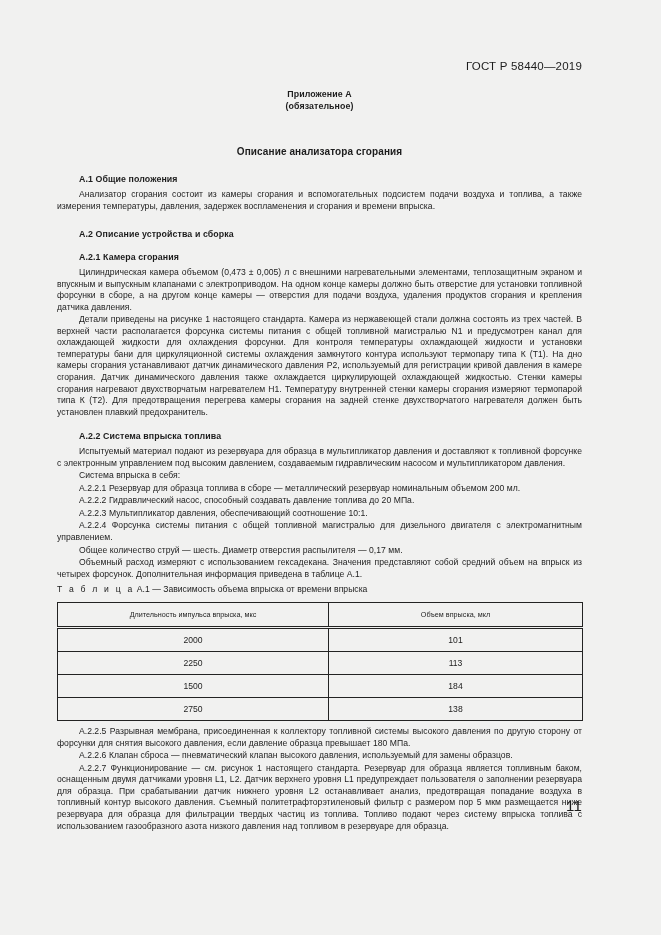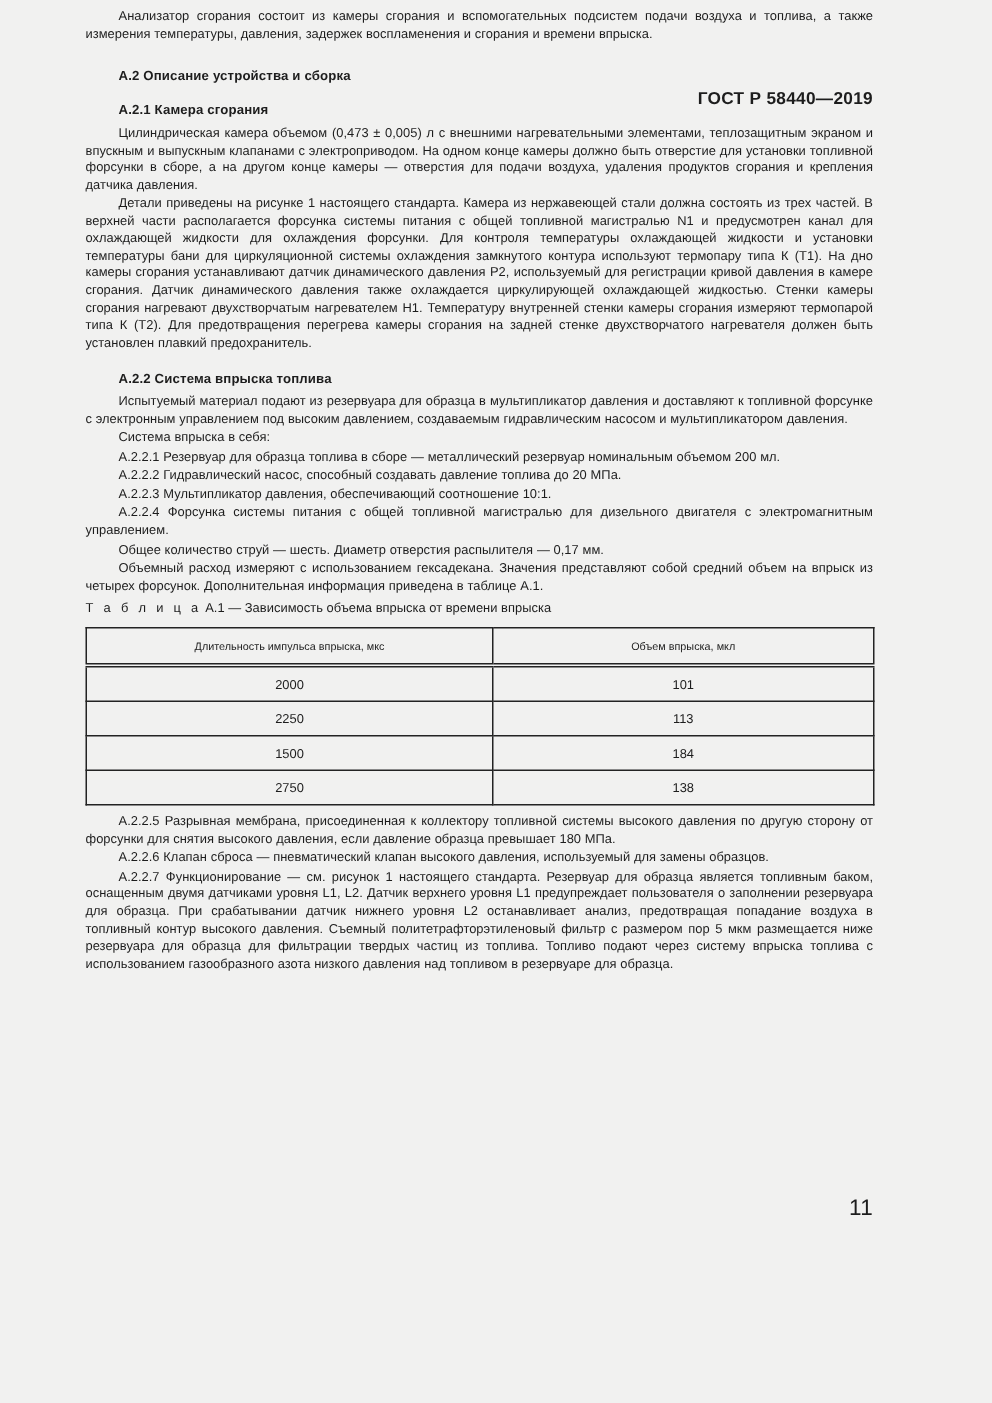--- a/index.html
+++ b/index.html
@@ -26,21 +26,21 @@
     top: 0;
     width: 525px;
   }
 
   
   .run-head {
     position: absolute;
     right: 0;
     top: 60px;
     font-size: 11.5px;
-    font-weight: bold;
+    font-weight: normal;
     letter-spacing: 0.2px;
     white-space: nowrap;
   }
 
   
   .annex-label {
     margin-top: 88px;
     text-align: center;
     font-size: 8.8px;
     font-weight: bold;
@@ -129,22 +129,28 @@
 </style>
 </head>
 <body>
 
 <div class="page">
 
   <div class="content">
 
     <div class="run-head">ГОСТ Р 58440—2019</div>
 
-
-
+    <div class="annex-label">
+      <div>Приложение А</div>
+      <div>(обязательное)</div>
+    </div>
+
+    <div class="annex-title">Описание анализатора сгорания</div>
+
+    <div class="sec-head">А.1  Общие положения</div>
     <p class="body">Анализатор сгорания состоит из камеры сгорания и вспомогательных подсистем подачи воздуха и топлива, а также измерения температуры, давления, задержек воспламенения и сгорания и времени впрыска.</p>
 
     <div class="sec-head">А.2  Описание устройства и сборка</div>
 
     <div class="sec-head tight">А.2.1  Камера сгорания</div>
     <p class="body">Цилиндрическая камера объемом (0,473 ± 0,005) л с внешними нагревательными элементами, теплозащитным экраном и впускным и выпускным клапанами с электроприводом. На одном конце камеры должно быть отверстие для установки топливной форсунки в сборе, а на другом конце камеры — отверстия для подачи воздуха, удаления продуктов сгорания и крепления датчика давления.</p>
     <p class="body nogap">Детали приведены на рисунке 1 настоящего стандарта. Камера из нержавеющей стали должна состоять из трех частей. В верхней части располагается форсунка системы питания с общей топливной магистралью N1 и предусмотрен канал для охлаждающей жидкости для охлаждения форсунки. Для контроля температуры охлаждающей жидкости и установки температуры бани для циркуляционной системы охлаждения замкнутого контура используют термопару типа К (Т1). На дно камеры сгорания устанавливают датчик динамического давления Р2, используемый для регистрации кривой давления в камере сгорания. Датчик динамического давления также охлаждается циркулирующей охлаждающей жидкостью. Стенки камеры сгорания нагревают двухстворчатым нагревателем Н1. Температуру внутренней стенки камеры сгорания измеряют термопарой типа К (Т2). Для предотвращения перегрева камеры сгорания на задней стенке двухстворчатого нагревателя должен быть установлен плавкий предохранитель.</p>
 
     <div class="sec-head tight">А.2.2  Система впрыска топлива</div>
     <p class="body">Испытуемый материал подают из резервуара для образца в мультипликатор давления и доставляют к топливной форсунке с электронным управлением под высоким давлением, создаваемым гидравлическим насосом и мультипликатором давления.</p>

